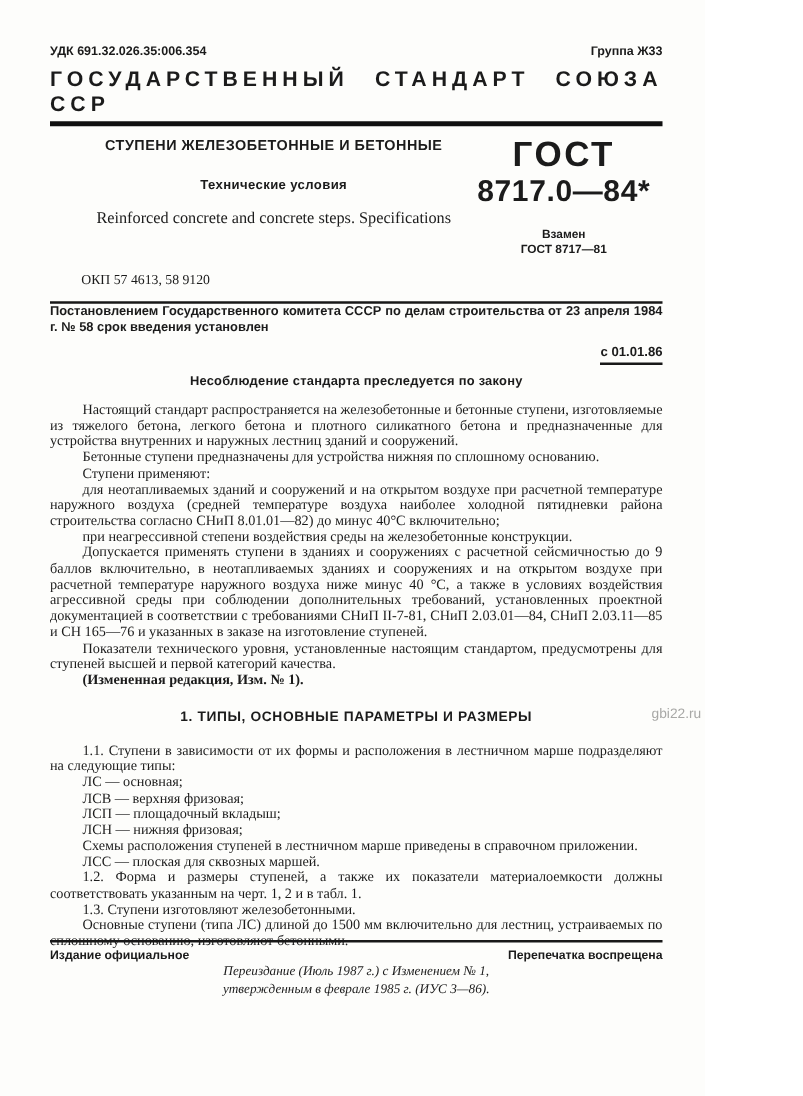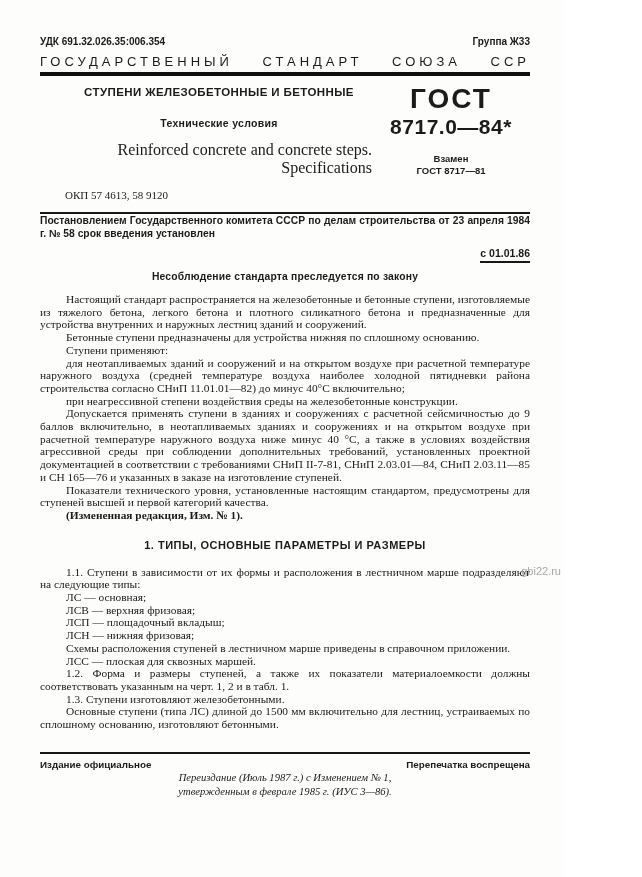--- a/index.html
+++ b/index.html
@@ -9,33 +9,33 @@
     box-sizing:border-box;
     background:#fdfdfb;
     color:#1b1b1b;
     font-family:"Liberation Serif",serif;
     padding:36px 34px 0 40px;
     overflow:hidden;
   }
   .top-row{display:flex;justify-content:space-between;align-items:flex-end;
     font-family:"Liberation Sans",sans-serif;font-weight:bold;font-size:10px;}
   .gosstandard{
-    font-family:"Liberation Sans",sans-serif;font-weight:normal;font-size:13px;
+    font-family:"Liberation Sans",sans-serif;font-weight:bold;font-size:17px;
     letter-spacing:4px;margin-top:7px;
     text-align:justify;text-align-last:justify;
   }
   .rule-thick{border-bottom:4px solid #101010;margin-top:3px;}
   .title-flex{display:flex;margin-top:10px;}
   .title-left{flex:1;text-align:center;padding-left:26px;}
   .doc-title{font-family:"Liberation Sans",sans-serif;font-weight:bold;font-size:11.5px;letter-spacing:.4px;}
   .doc-subtitle{font-family:"Liberation Sans",sans-serif;font-weight:bold;font-size:10.5px;margin-top:19px;letter-spacing:.3px;}
-  .doc-subtitle-en{font-size:16px;margin-top:12px;text-align:right;}
+  .doc-subtitle-en{font-size:13px;margin-top:12px;}
   .title-right{width:158px;text-align:center;font-family:"Liberation Sans",sans-serif;font-weight:bold;}
   .gost-label{font-size:28px;letter-spacing:2px;line-height:26px;}
-  .gost-number{font-size:21px;letter-spacing:.5px;margin-top:3px;}
+  .gost-number{font-size:24px;letter-spacing:.5px;margin-top:3px;}
   .replaces{font-size:9.5px;margin-top:14px;line-height:12px;}
   .okp{font-size:11px;margin-top:12px;margin-left:25px;}
   .rule-thin{border-bottom:2px solid #181818;margin-top:11px;}
   .decree{font-family:"Liberation Sans",sans-serif;font-weight:bold;font-size:10.3px;
     line-height:13px;text-align:justify;}
   .eff-date{text-align:right;margin-top:7px;font-family:"Liberation Sans",sans-serif;
     font-weight:bold;font-size:10.5px;}
   .eff-date span{border-bottom:2px solid #181818;padding-bottom:2px;text-align:right;}
   .law-notice{text-align:center;font-family:"Liberation Sans",sans-serif;font-weight:bold;
     font-size:10.3px;margin-top:12px;letter-spacing:.2px;}
@@ -88,21 +88,21 @@
   <div class="decree">Постановлением Государственного комитета СССР по делам строительства от 23 апреля 1984 г. № 58 срок введения установлен</div>
   <div class="eff-date">
     <span>с 01.01.86</span>
   </div>
   <div class="law-notice">Несоблюдение стандарта преследуется по закону</div>
 
   <div class="body-text">
     <p>Настоящий стандарт распространяется на железобетонные и бетонные ступени, изготовляемые из тяжелого бетона, легкого бетона и плотного силикатного бетона и предназначенные для устройства внутренних и наружных лестниц зданий и сооружений.</p>
     <p>Бетонные ступени предназначены для устройства нижняя по сплошному основанию.</p>
     <p>Ступени применяют:</p>
-    <p>для неотапливаемых зданий и сооружений и на открытом воздухе при расчетной температуре наружного воздуха (средней температуре воздуха наиболее холодной пятидневки района строительства согласно СНиП 11.01.01—82) до минус 40°С включительно;</p>
+    <p>для неотапливаемых зданий и сооружений и на открытом воздухе при расчетной температуре наружного воздуха (средней температуре воздуха наиболее холодной пятидневки района строительства согласно СНиП 8.01.01—82) до минус 40°С включительно;</p>
     <p>при неагрессивной степени воздействия среды на железобетонные конструкции.</p>
     <p>Допускается применять ступени в зданиях и сооружениях с расчетной сейсмичностью до 9 баллов включительно, в неотапливаемых зданиях и сооружениях и на открытом воздухе при расчетной температуре наружного воздуха ниже минус 40 °С, а также в условиях воздействия агрессивной среды при соблюдении дополнительных требований, установленных проектной документацией в соответствии с требованиями СНиП II-7-81, СНиП 2.03.01—84, СНиП 2.03.11—85 и СН 165—76 и указанных в заказе на изготовление ступеней.</p>
     <p>Показатели технического уровня, установленные настоящим стандартом, предусмотрены для ступеней высшей и первой категорий качества.</p>
     <p class="bold-note">(Измененная редакция, Изм. № 1).</p>
   </div>
 
   <div class="sec-heading">1. ТИПЫ, ОСНОВНЫЕ ПАРАМЕТРЫ И РАЗМЕРЫ</div>
 
   <div class="body-text">
     <p>1.1. Ступени в зависимости от их формы и расположения в лестничном марше подразделяют на следующие типы:</p>

